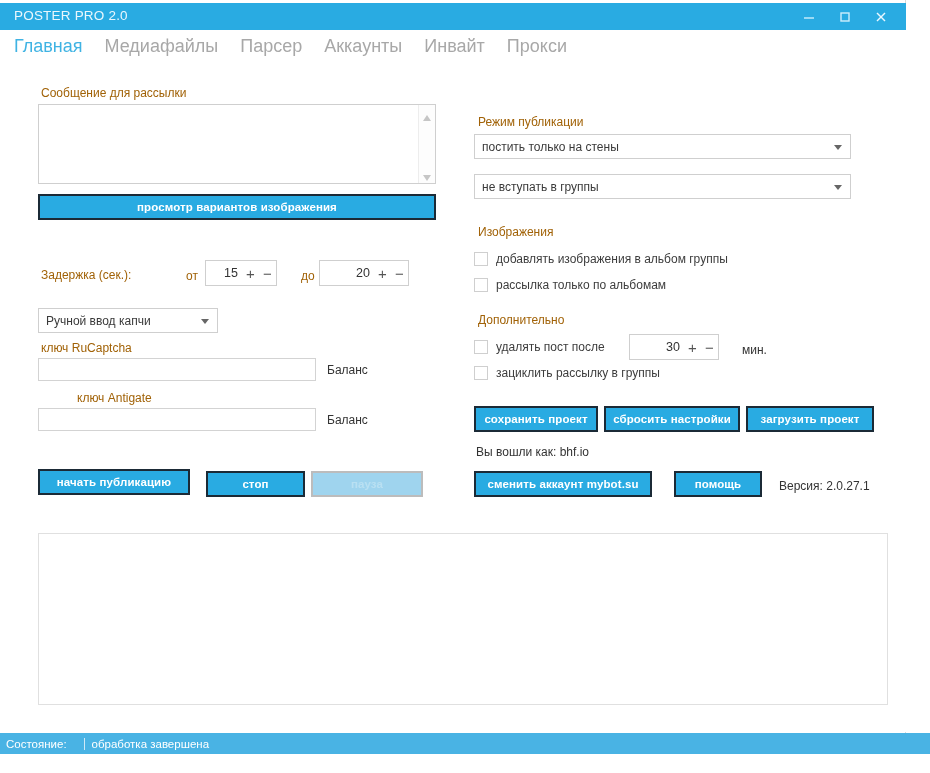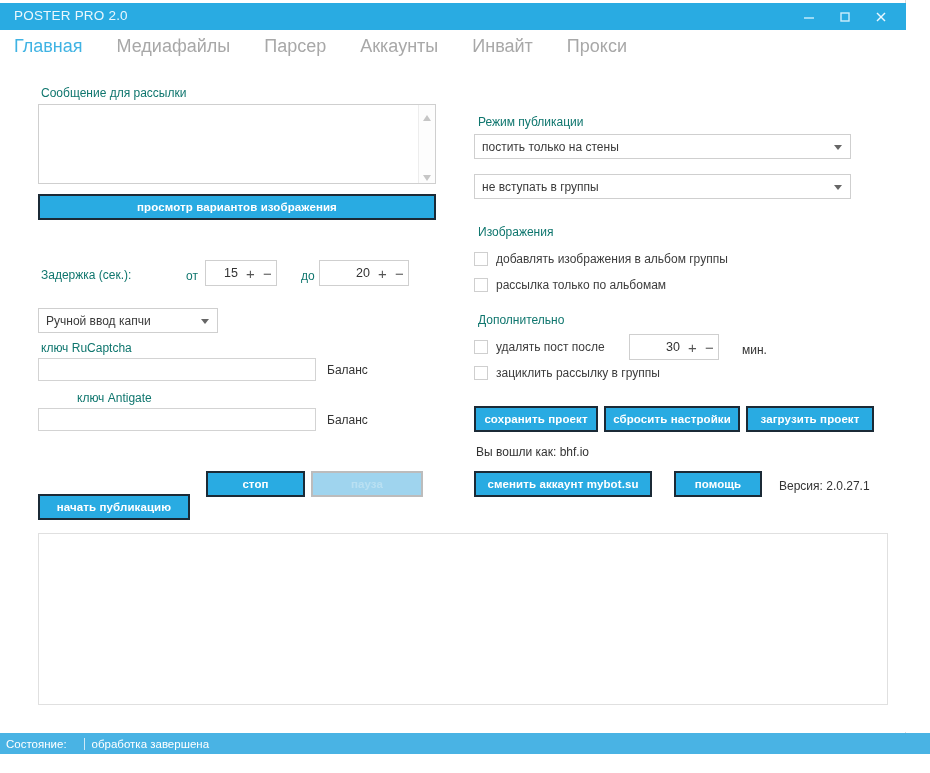--- a/index.html
+++ b/index.html
@@ -67,39 +67,39 @@
     height: 32px;
     background: #ffffff;
     display: flex;
     align-items: center;
     padding-left: 14px;
     box-sizing: border-box;
   }
   .menu-item {
     font-size: 18px;
     color: #a8a8a8;
-    margin-right: 34px;
+    margin-right: 22px;
     white-space: nowrap;
     cursor: default;
   }
   .menu-item.active { color: #3fb3e3; }
 
   
   .content {
     position: absolute;
     left: 0; top: 62px;
     width: 906px;
     height: 670px;
     background: #ffffff;
   }
 
   .lbl {
     position: absolute;
     font-size: 12px;
-    color: #0f766e;
+    color: #a16207;
     white-space: nowrap;
   }
   .lbl-dark {
     position: absolute;
     font-size: 12px;
     color: #333333;
     white-space: nowrap;
   }
 
   
@@ -345,21 +345,21 @@
       </div>
 
       <div class="lbl" style="left:41px; top:279px;">ключ RuCaptcha</div>
       <input class="inp" style="left: 38px; top: 296px; width: 278px; height: 23px;" value="">
       <div class="lbl-dark" style="left:327px; top:301px;">Баланс</div>
 
       <div class="lbl" style="left:41px; top:329px;padding-left:36px;">ключ Antigate</div>
       <input class="inp" style="left: 38px; top: 346px; width: 278px; height: 23px;" value="">
       <div class="lbl-dark" style="left:327px; top:351px;">Баланс</div>
 
-      <div class="btn" style="left:38px; top:432px; width:152px; height:26px;">начать публикацию</div>
+      <div class="btn" style="left:38px; top:407px; width:152px; height:26px;">начать публикацию</div>
       <div class="btn" style="left:206px; top:409px; width:99px; height:26px;">стоп</div>
       <div class="btn disabled" style="left:311px; top:409px; width:112px; height:26px;">пауза</div>
 
       <div class="lbl" style="left:478px; top:53px;">Режим публикации</div>
 
       <div class="sel" style="left:474px; top:72px; width:377px; height:25px;">
         <span>постить только на стены</span>
         <span class="caret"></span>
       </div>
 

